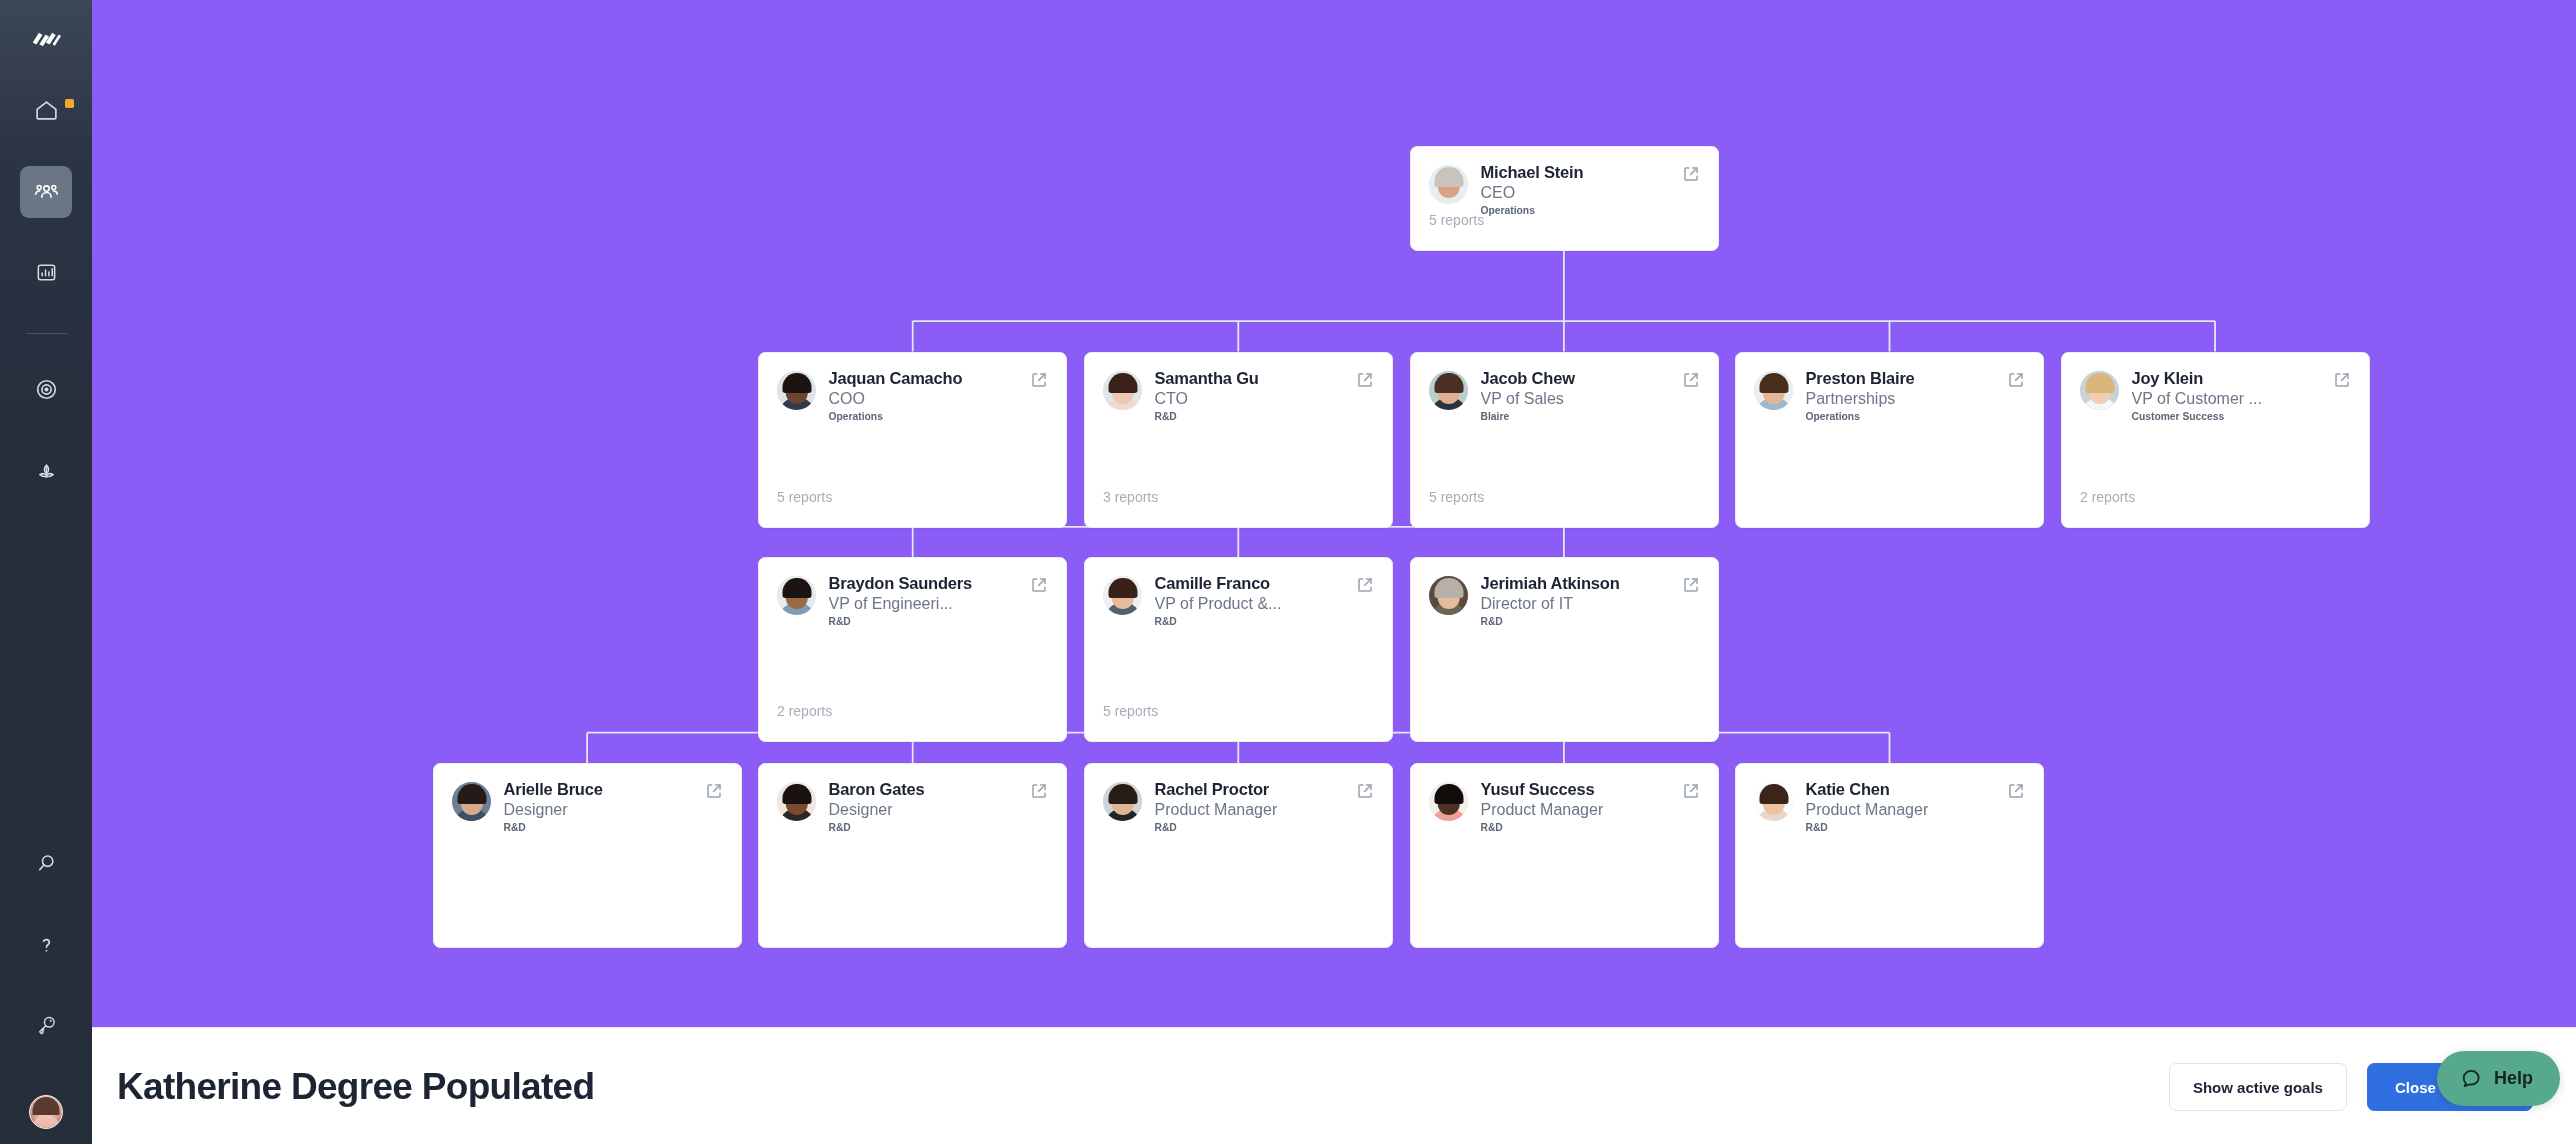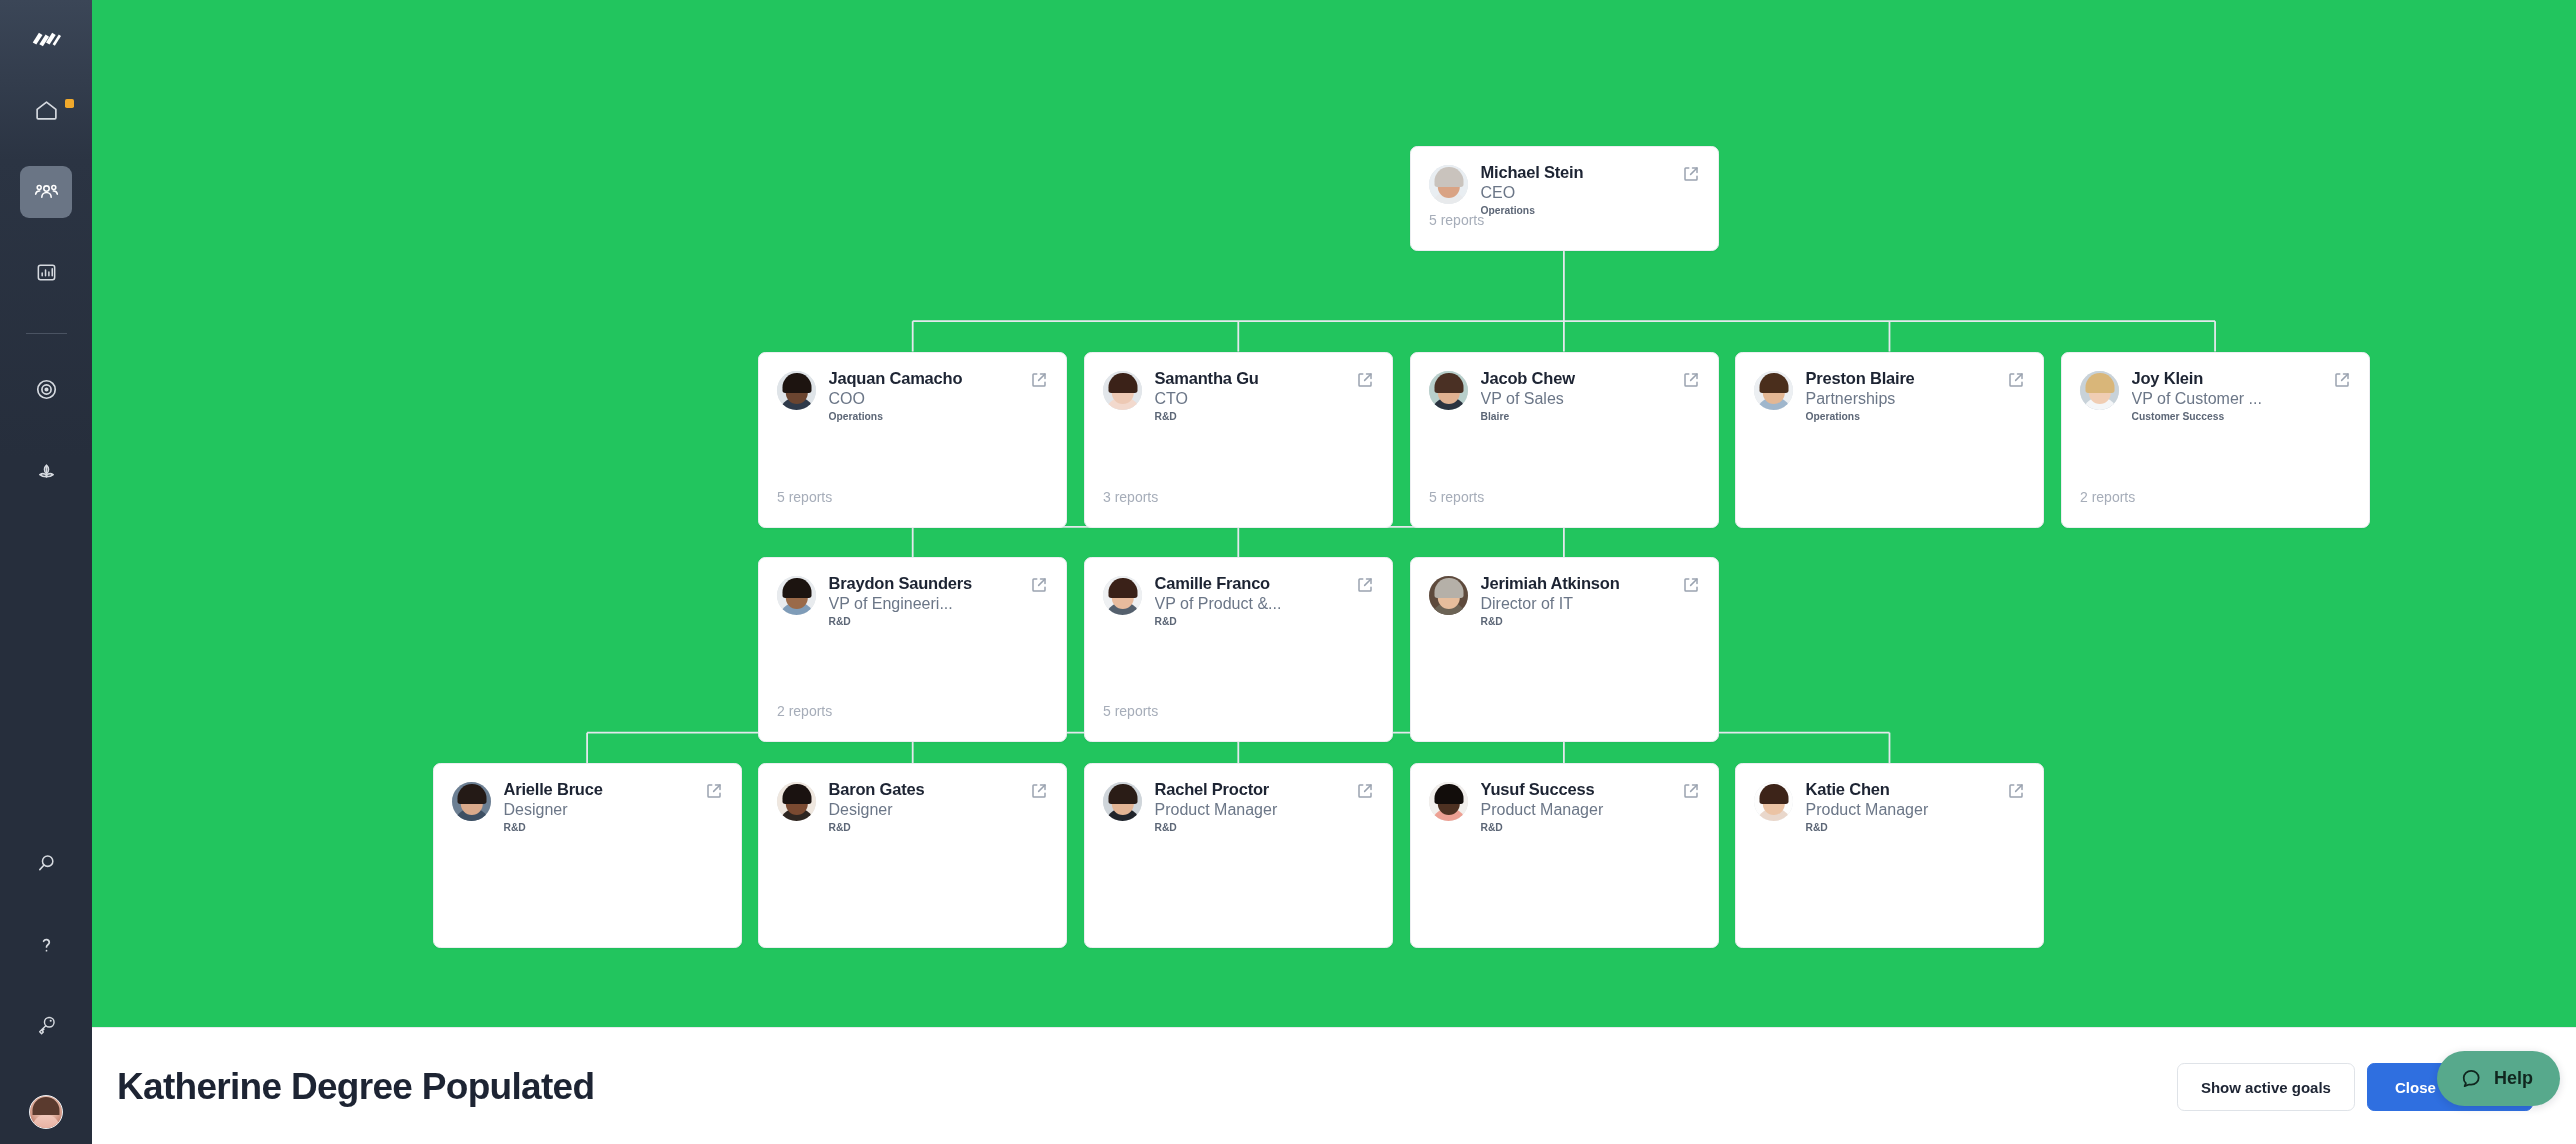--- a/index.html
+++ b/index.html
@@ -54,21 +54,21 @@
     content:""; position:absolute; left:50%; top:4%; transform:translateX(-50%);
     width: 27px; height: 18px; border-radius: 13.4px 13.4px 0 0;
     background: #5a3a2e; z-index: 2;
   }
 
   
   .canvas {
     position: relative;
     flex: 1 1 auto;
     height: 1145px;
-    background: #22c55e;
+    background: #8b5cf6;
     overflow: hidden;
   }
   .chart-area { position: absolute; left: 0; top: 0; width: 2484px; height: 1027px; }
 
   
   .connectors { position: absolute; left: 0; top: 0; width: 2484px; height: 1027px; }
 
   
   .node {
     position: absolute;
@@ -123,21 +123,21 @@
     background: #ffffff;
     border-top: 0.9px solid #e7eaee;
     display: flex; align-items: center;
     padding: 0 43px 0 25px;
     z-index: 20;
   }
   .bb-title {
     font-size: 37px; font-weight: 700; color: #1d2433;
     letter-spacing: -0.7px; white-space: nowrap;
   }
-  .bb-actions { margin-left: auto; display: flex; align-items: center; gap: 12px; }
+  .bb-actions { margin-left: auto; display: flex; align-items: center; gap: 20px; }
   .btn {
     font-family: "Liberation Sans", sans-serif;
     font-size: 15px; font-weight: 700;
     border-radius: 7.2px; cursor: pointer; white-space: nowrap;
     padding: 0 23px; height: 48px; line-height: 47px;
     border: 0.9px solid #dfe3e8; background: #fff; color: #1d2433;
   }
   .btn-primary {
     background: #2f6fe0; border-color: #2f6fe0; color: #ffffff;
     padding: 0 27px;

